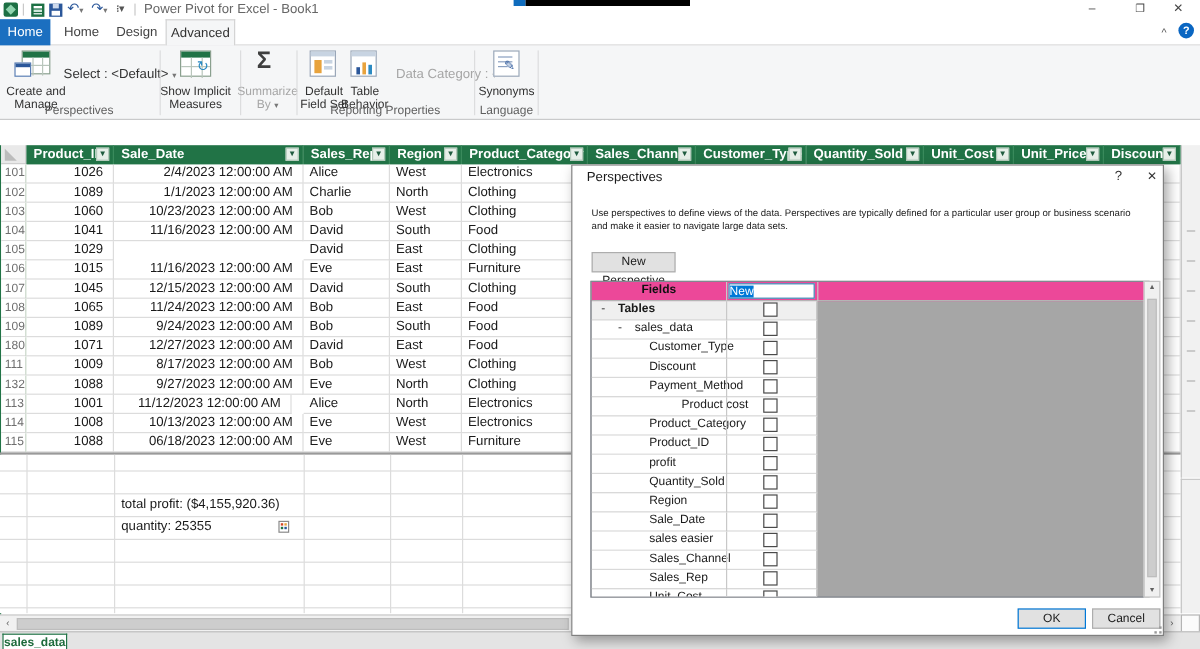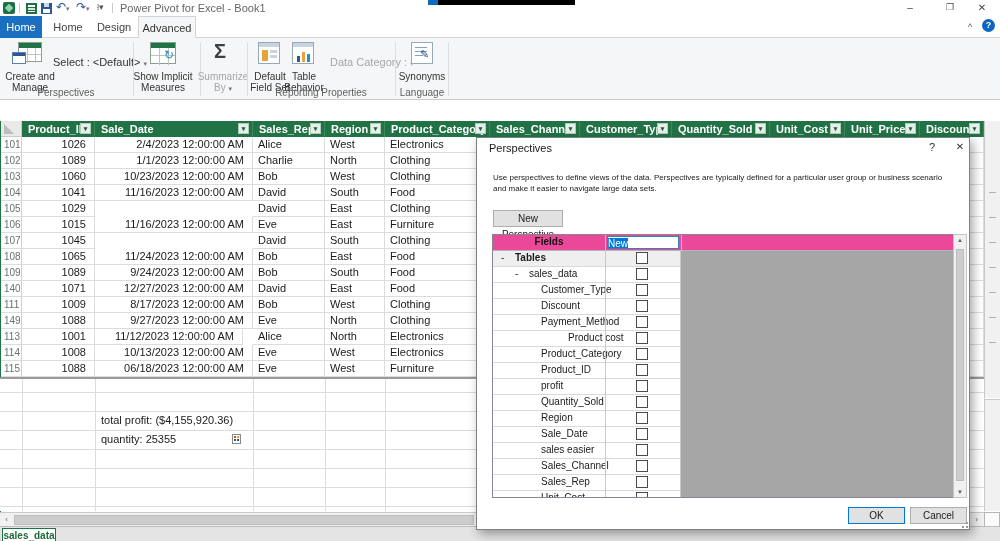--- a/index.html
+++ b/index.html
@@ -291,20 +291,21 @@
         <div class="cell l" style="left: 490px; width: 90px;"></div>
         <div class="cell l" style="left: 580px; width: 92px;"></div>
         <div class="cell l" style="left: 672px; width: 98px;"></div>
         <div class="cell r" style="left: 770px; width: 75px;"></div>
         <div class="cell r" style="left: 845px; width: 75px;"></div>
         <div class="cell r" style="left: 920px; width: 64px;"></div>
       </div>
       <div class="grid-row" style="top: 233px;">
         <div class="row-num">107</div>
         <div class="cell r" style="left: 22px; width: 73px;">1045</div>
+        <div class="cell r" style="left: 95px; width: 158px;">12/15/2023 12:00:00 AM</div>
         <div class="cell l" style="left: 253px; width: 72px;">David</div>
         <div class="cell l" style="left: 325px; width: 60px;">South</div>
         <div class="cell l" style="left: 385px; width: 105px;">Clothing</div>
         <div class="cell l" style="left: 490px; width: 90px;"></div>
         <div class="cell l" style="left: 580px; width: 92px;"></div>
         <div class="cell l" style="left: 672px; width: 98px;"></div>
         <div class="cell r" style="left: 770px; width: 75px;"></div>
         <div class="cell r" style="left: 845px; width: 75px;"></div>
         <div class="cell r" style="left: 920px; width: 64px;"></div>
       </div>
@@ -330,21 +331,21 @@
         <div class="cell l" style="left: 325px; width: 60px;">South</div>
         <div class="cell l" style="left: 385px; width: 105px;">Food</div>
         <div class="cell l" style="left: 490px; width: 90px;"></div>
         <div class="cell l" style="left: 580px; width: 92px;"></div>
         <div class="cell l" style="left: 672px; width: 98px;"></div>
         <div class="cell r" style="left: 770px; width: 75px;"></div>
         <div class="cell r" style="left: 845px; width: 75px;"></div>
         <div class="cell r" style="left: 920px; width: 64px;"></div>
       </div>
       <div class="grid-row" style="top: 281px;">
-        <div class="row-num">140</div>
+        <div class="row-num">180</div>
         <div class="cell r" style="left: 22px; width: 73px;">1071</div>
         <div class="cell r" style="left: 95px; width: 158px;">12/27/2023 12:00:00 AM</div>
         <div class="cell l" style="left: 253px; width: 72px;">David</div>
         <div class="cell l" style="left: 325px; width: 60px;">East</div>
         <div class="cell l" style="left: 385px; width: 105px;">Food</div>
         <div class="cell l" style="left: 490px; width: 90px;"></div>
         <div class="cell l" style="left: 580px; width: 92px;"></div>
         <div class="cell l" style="left: 672px; width: 98px;"></div>
         <div class="cell r" style="left: 770px; width: 75px;"></div>
         <div class="cell r" style="left: 845px; width: 75px;"></div>
@@ -358,21 +359,21 @@
         <div class="cell l" style="left: 325px; width: 60px;">West</div>
         <div class="cell l" style="left: 385px; width: 105px;">Clothing</div>
         <div class="cell l" style="left: 490px; width: 90px;"></div>
         <div class="cell l" style="left: 580px; width: 92px;"></div>
         <div class="cell l" style="left: 672px; width: 98px;"></div>
         <div class="cell r" style="left: 770px; width: 75px;"></div>
         <div class="cell r" style="left: 845px; width: 75px;"></div>
         <div class="cell r" style="left: 920px; width: 64px;"></div>
       </div>
       <div class="grid-row" style="top: 313px;">
-        <div class="row-num">149</div>
+        <div class="row-num">132</div>
         <div class="cell r" style="left: 22px; width: 73px;">1088</div>
         <div class="cell r" style="left: 95px; width: 158px;">9/27/2023 12:00:00 AM</div>
         <div class="cell l" style="left: 253px; width: 72px;">Eve</div>
         <div class="cell l" style="left: 325px; width: 60px;">North</div>
         <div class="cell l" style="left: 385px; width: 105px;">Clothing</div>
         <div class="cell l" style="left: 490px; width: 90px;"></div>
         <div class="cell l" style="left: 580px; width: 92px;"></div>
         <div class="cell l" style="left: 672px; width: 98px;"></div>
         <div class="cell r" style="left: 770px; width: 75px;"></div>
         <div class="cell r" style="left: 845px; width: 75px;"></div>

